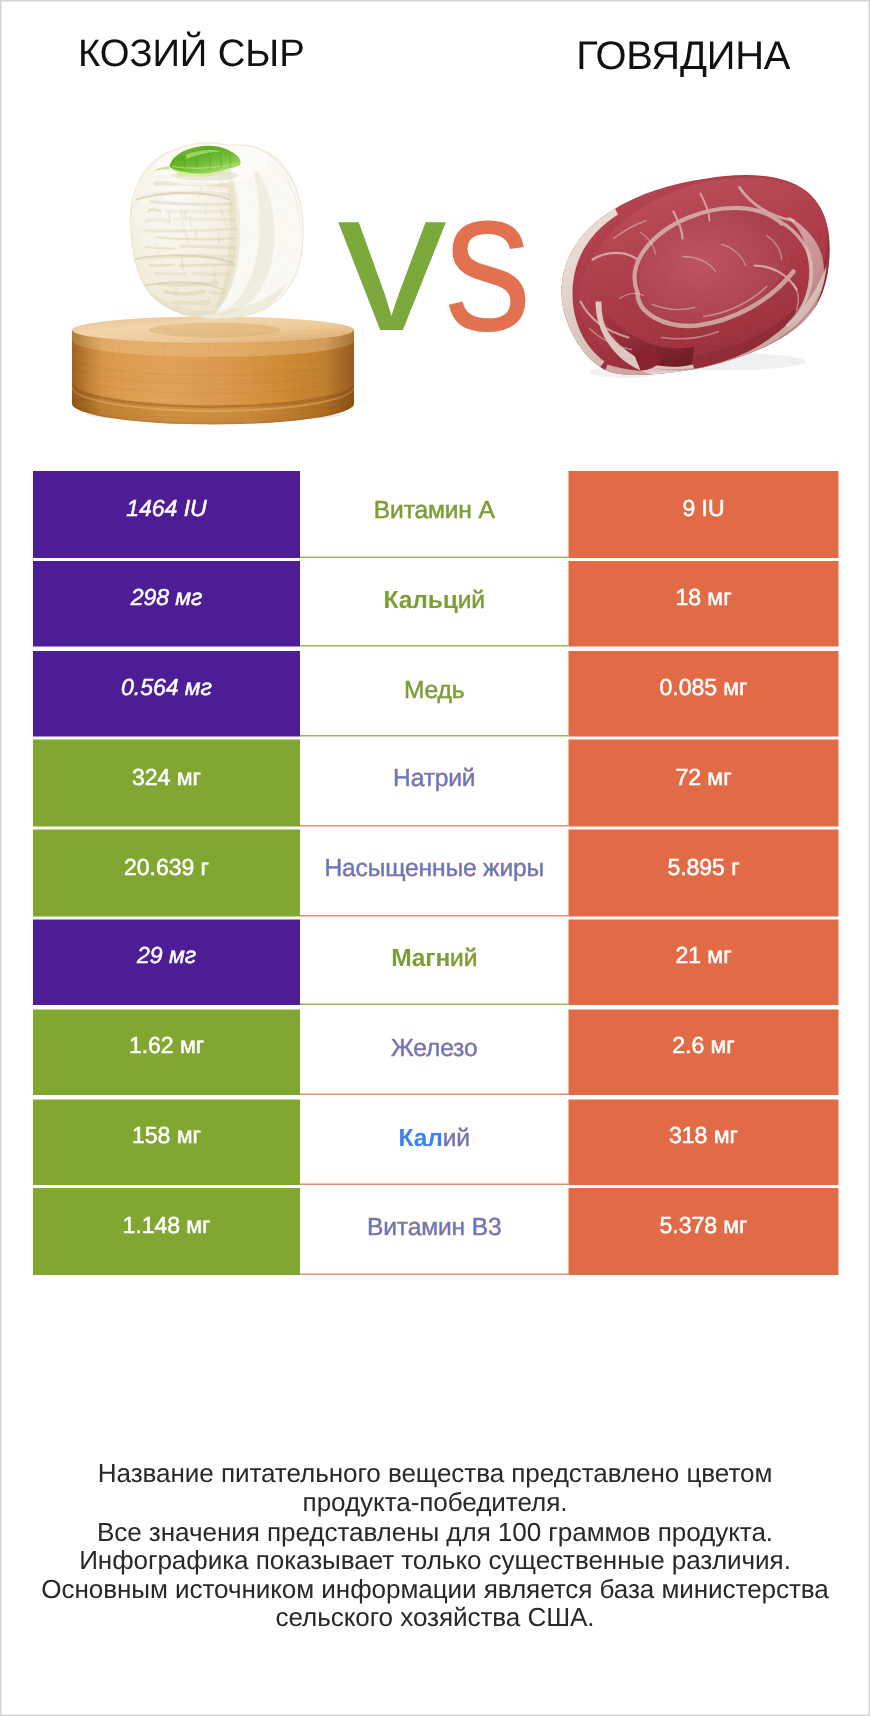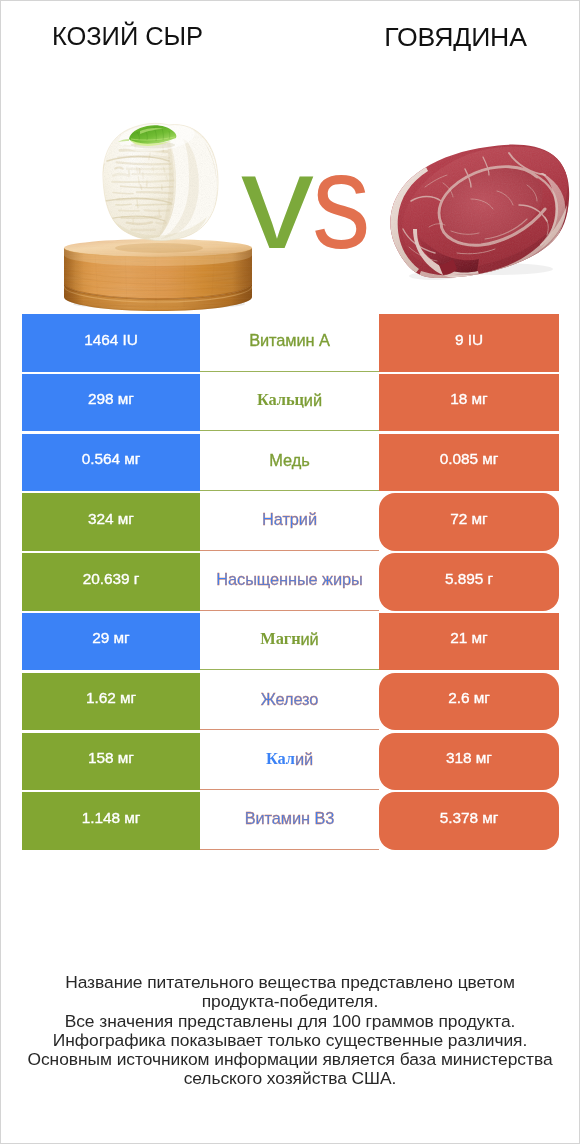--- a/index.html
+++ b/index.html
@@ -13,45 +13,45 @@
     overflow:hidden;
   }
   .page{position:relative;width:578px;height:1142px;}
   
   .titles{position:absolute;left:0;top:0;width:578px;height:70px;}
   .title{position:absolute;top:21px;font-size:26.6px;font-weight:400;color:#111111;
          letter-spacing:-0.15px;white-space:nowrap;text-transform:uppercase;}
   .title-left{left:0;width:253px;text-align:center;font-size:25.5px;letter-spacing:-0.05px;}
   .title-right{left:321px;width:267px;text-align:center;}
   
-  .hero{position:absolute;left:16px;top:0;width:551px;height:300px;margin-top:28px;}
+  .hero{position:absolute;left:0;top:0;width:551px;height:300px;}
   .vs{position:absolute;left:3px;top:122px;width:578px;text-align:center;
       font-size:136px;font-weight:400;line-height:100px;letter-spacing:-2px;}
   .vs .v{color:#7CA93B;display:inline-block;transform:scaleX(1.07);transform-origin:left center;}
   .vs .s{color:#E2714F;display:inline-block;transform:scaleX(0.86);transform-origin:left center;margin-left:5px;}
   .cheese-img{position:absolute;left:30px;top:28px;}
   .beef-img{position:absolute;left:360px;top:100px;}
 
   
   .table{position:absolute;left:0;top:313px;width:578px;}
   .row{position:relative;height:57.5px;margin-bottom:2.3px;display:flex;}
   .cell{box-sizing:border-box;display:flex;align-items:center;justify-content:center;
         text-align:center;font-size:16.4px;font-weight:400;line-height:20.5px;}
   .cell.left,.cell.right{font-size:15.4px;letter-spacing:-0.05px;-webkit-text-stroke:0.34px #ffffff;}
   .cell.mid{font-size:16.4px;letter-spacing:-0.1px;}
   .row.win-left .cell.mid{-webkit-text-stroke:0.34px #7d9e36;}
   .row.win-right .cell.mid{-webkit-text-stroke:0.34px #cf6d4d;}
-  .cell.mid b{font-weight:700;font-family:Liberation Serif, serif;-webkit-text-stroke:0;}
+  .cell.mid b{font-weight:700;-webkit-text-stroke:0;}
   .cell.left{width:178px;margin-left:21px;color:#ffffff;padding-bottom:6px;}
   .cell.mid{width:179px;background:#ffffff;padding:16px 10px 0;align-items:flex-start;}
   .cell.right{width:180px;color:#ffffff;padding-bottom:6px;}
-  .row.win-left .cell.left{background:#3b82f6;}
+  .row.win-left .cell.left{background:#4c1d95;font-style:italic;}
   .row.win-left .cell.right{background:#E16B46;}
   .row.win-right .cell.left{background:#82A632;}
-  .row.win-right .cell.right{background:#E16B46;border-radius:16px;}
+  .row.win-right .cell.right{background:#E16B46;}
   .row.win-left .cell.mid{border-bottom:1px solid #9bb35a;color:#7d9e36;}
   .row.win-right .cell.mid{border-bottom:1px solid #d89276;color:#3b82f6;}
 
   
   .footer{position:absolute;left:0;top:972px;width:578px;text-align:center;
           font-size:17.4px;line-height:19.3px;color:#282828;letter-spacing:-0.05px;}
 </style>
 </head>
 <body>
 

